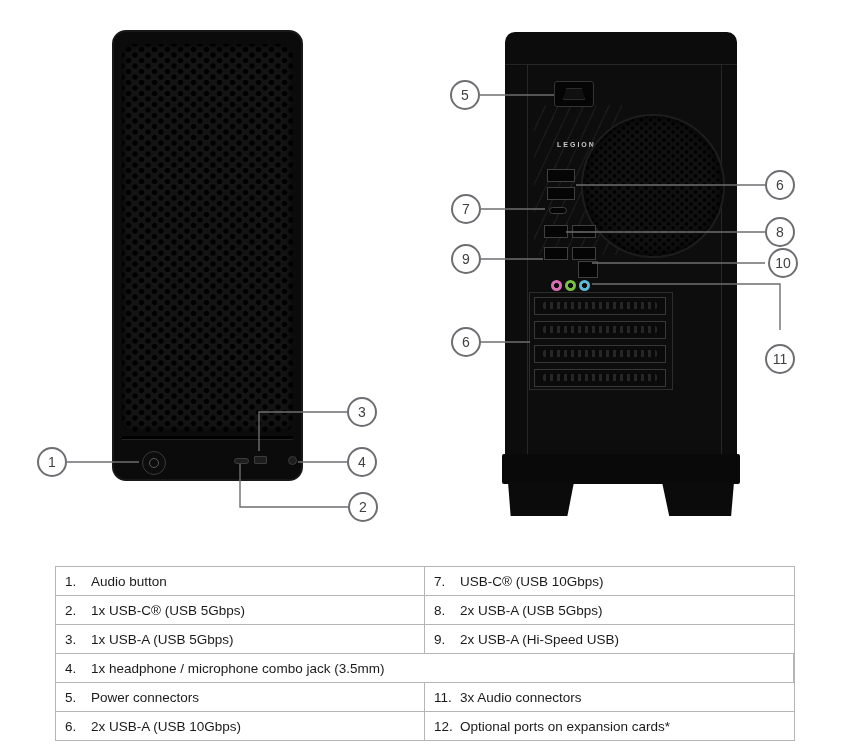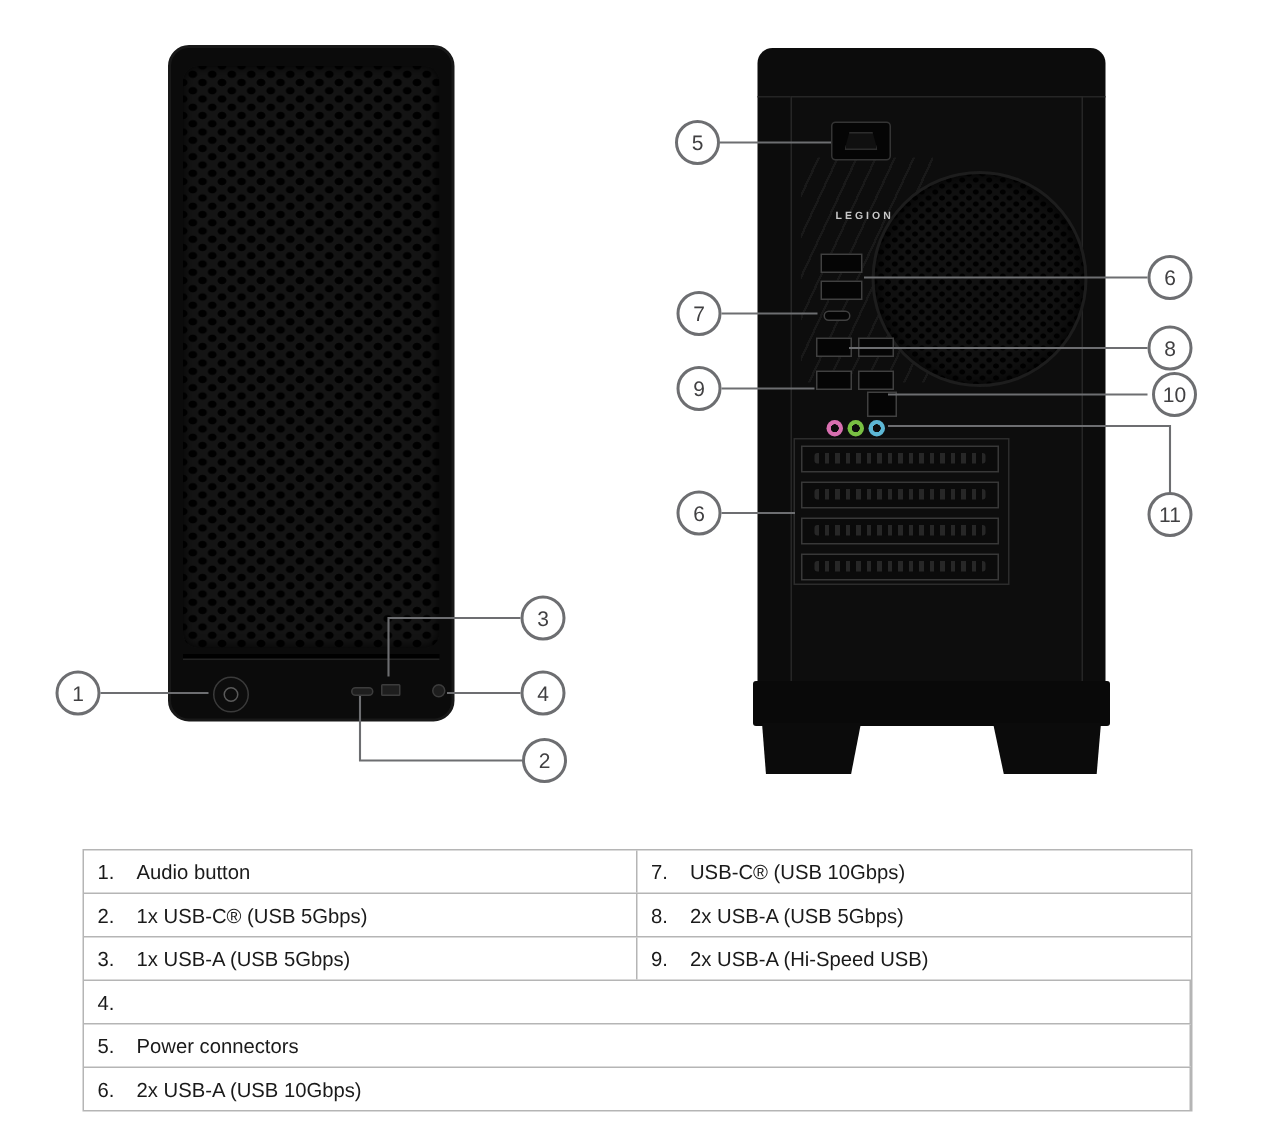--- a/index.html
+++ b/index.html
@@ -175,21 +175,21 @@
     <div class="callout" style="left:37px;top:447px">1</div>
     <div class="callout" style="left:348px;top:492px">2</div>
     <div class="callout" style="left:347px;top:397px">3</div>
     <div class="callout" style="left:347px;top:447px">4</div>
     <div class="callout" style="left:450px;top:80px">5</div>
     <div class="callout" style="left:765px;top:170px">6</div>
     <div class="callout" style="left:451px;top:194px">7</div>
     <div class="callout" style="left:765px;top:217px">8</div>
     <div class="callout" style="left:451px;top:244px">9</div>
     <div class="callout" style="left:768px;top:248px">10</div>
-    <div class="callout" style="left:765px;top:328px">11</div>
+    <div class="callout" style="left:765px;top:344px">11</div>
     <div class="callout" style="left:451px;top:327px">6</div>
   </div>
 
   <div class="legend">
     <div class="legend-row">
       <div class="cell cell-left">
         <span class="num">1.</span>
         <span class="txt">Audio button</span>
       </div>
       <div class="cell">
@@ -213,29 +213,38 @@
         <span class="txt">1x USB-A (USB 5Gbps)</span>
       </div>
       <div class="cell">
         <span class="num">9.</span>
         <span class="txt">2x USB-A (Hi-Speed USB)</span>
       </div>
     </div>
     <div class="legend-row">
       <div class="cell cell-left">
         <span class="num">4.</span>
+        <span class="txt">1x headphone / microphone combo jack (3.5mm)</span>
       </div>
     </div>
     <div class="legend-row">
       <div class="cell cell-left">
         <span class="num">5.</span>
         <span class="txt">Power connectors</span>
       </div>
+      <div class="cell">
+        <span class="num">11.</span>
+        <span class="txt">3x Audio connectors</span>
+      </div>
     </div>
     <div class="legend-row">
       <div class="cell cell-left">
         <span class="num">6.</span>
         <span class="txt">2x USB-A (USB 10Gbps)</span>
       </div>
+      <div class="cell">
+        <span class="num">12.</span>
+        <span class="txt">Optional ports on expansion cards*</span>
+      </div>
     </div>
   </div>
 
 </div>
 
 </body></html>

